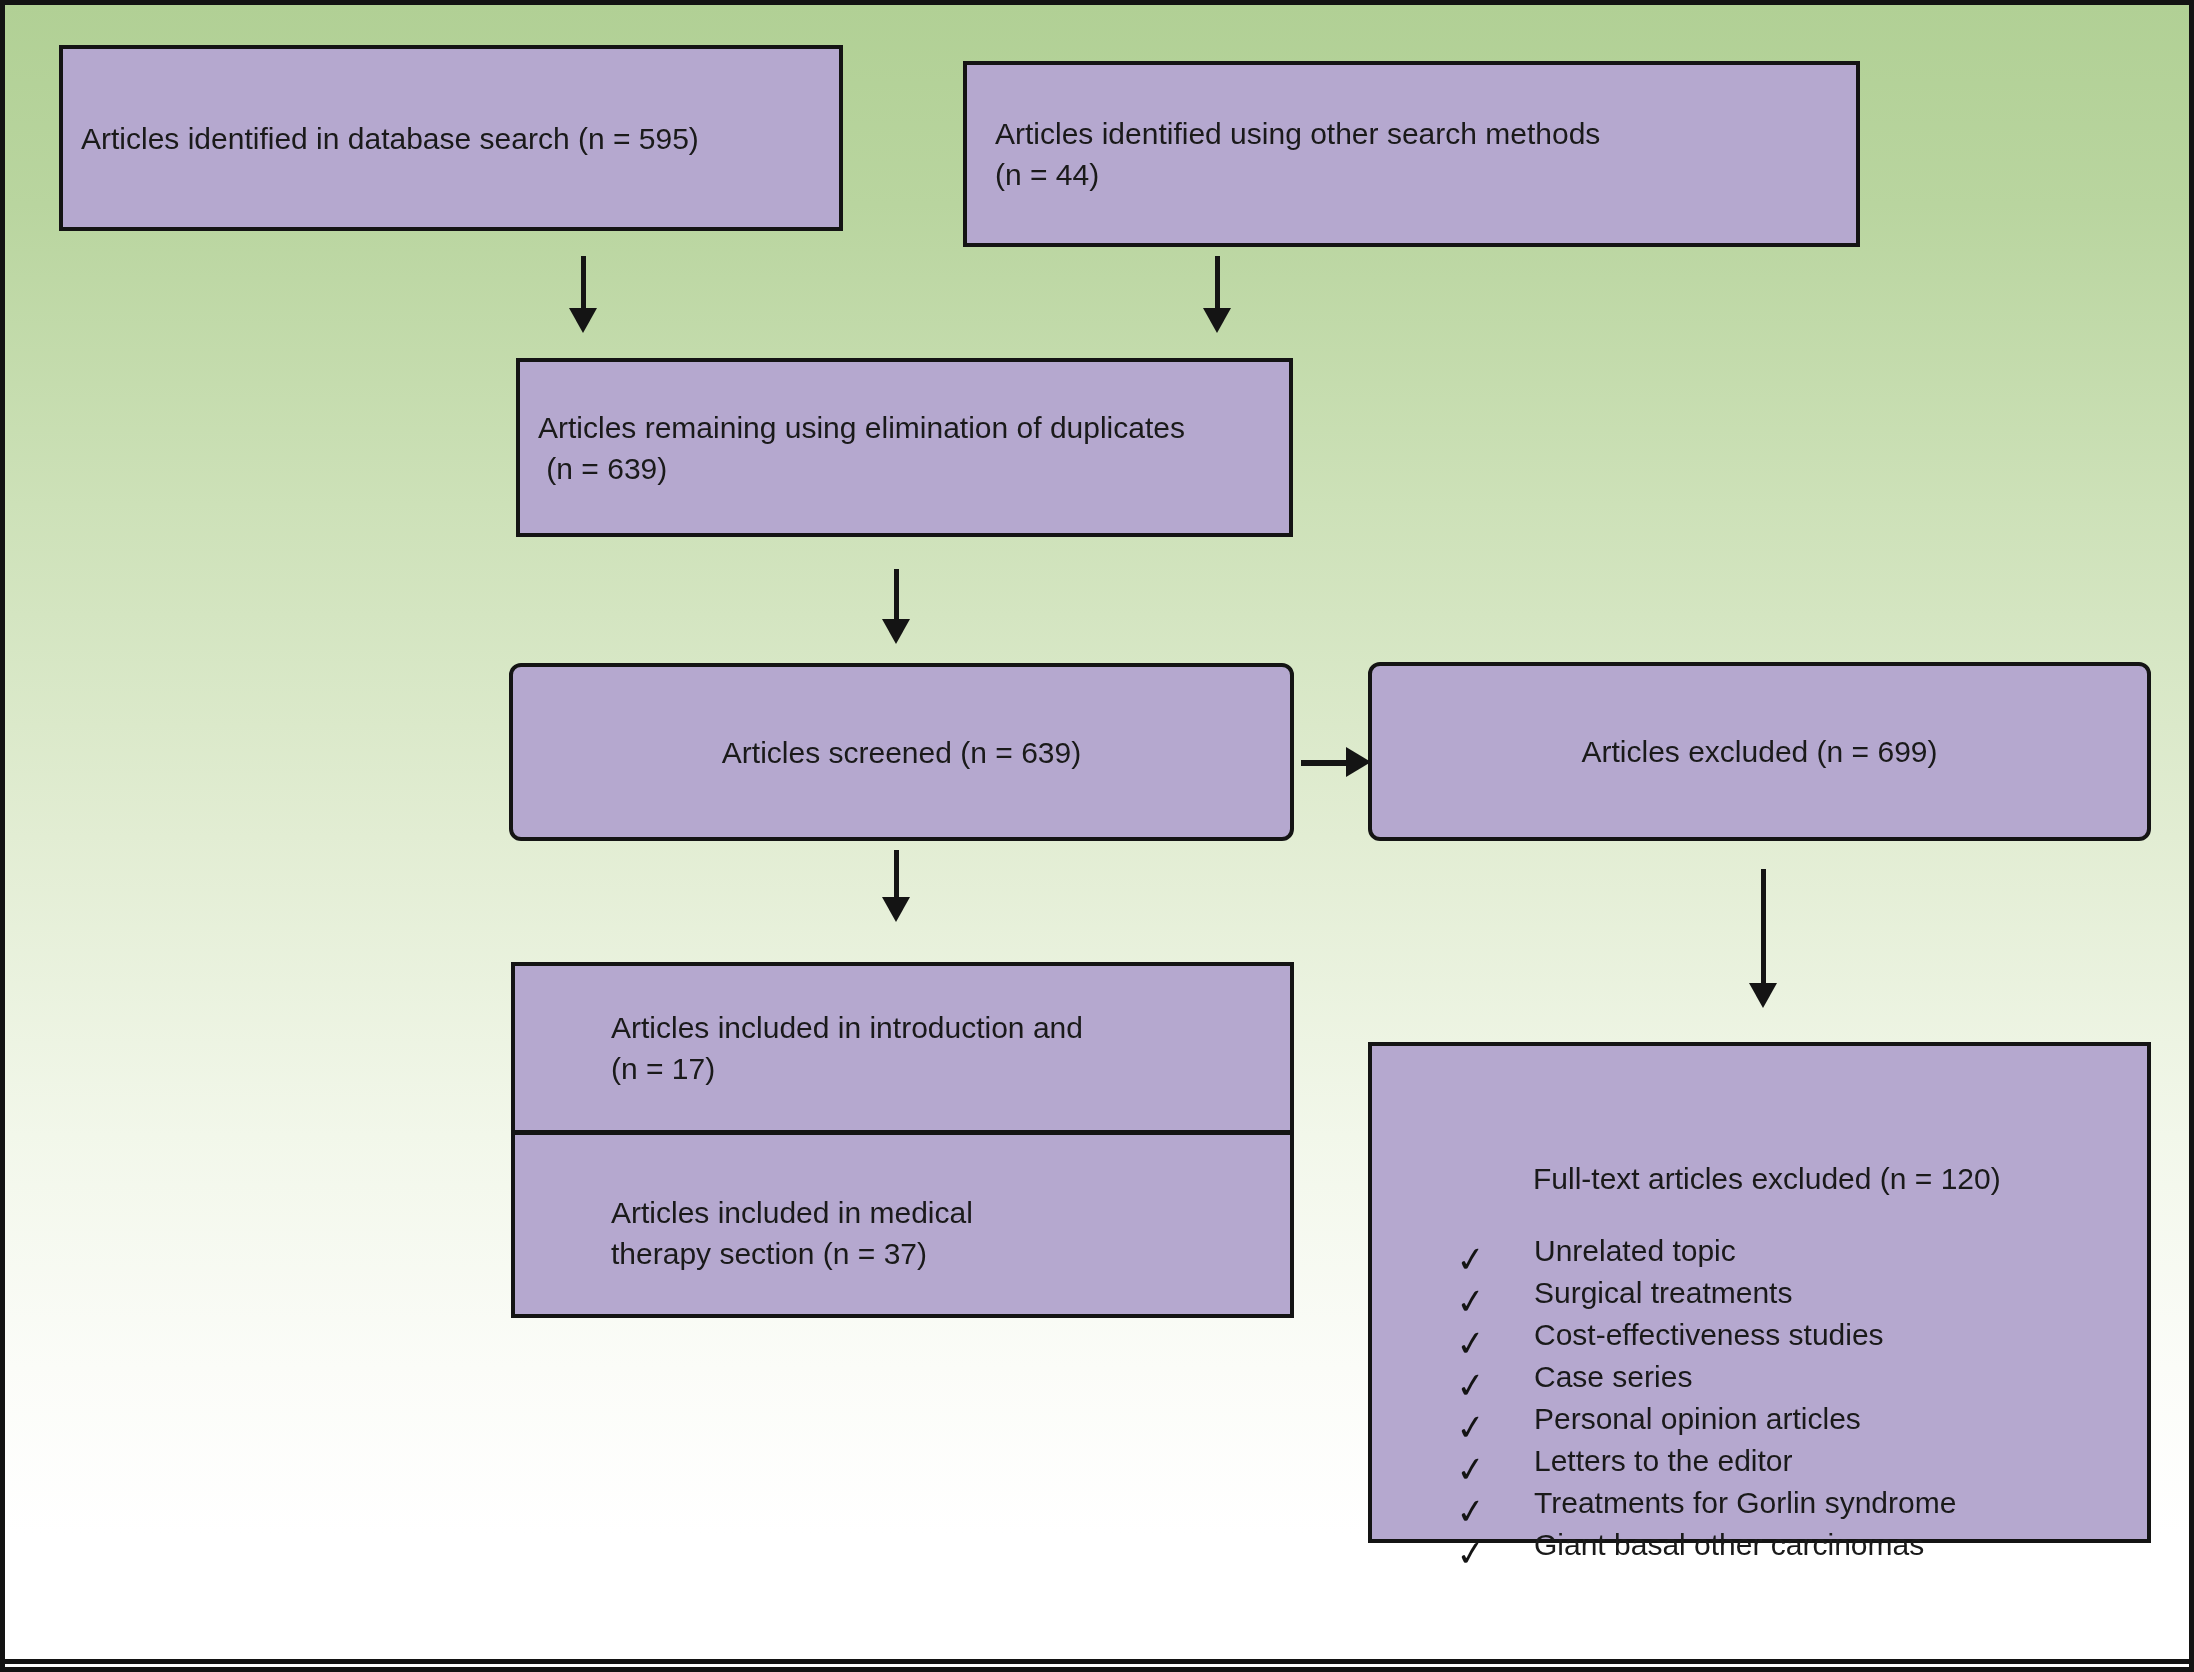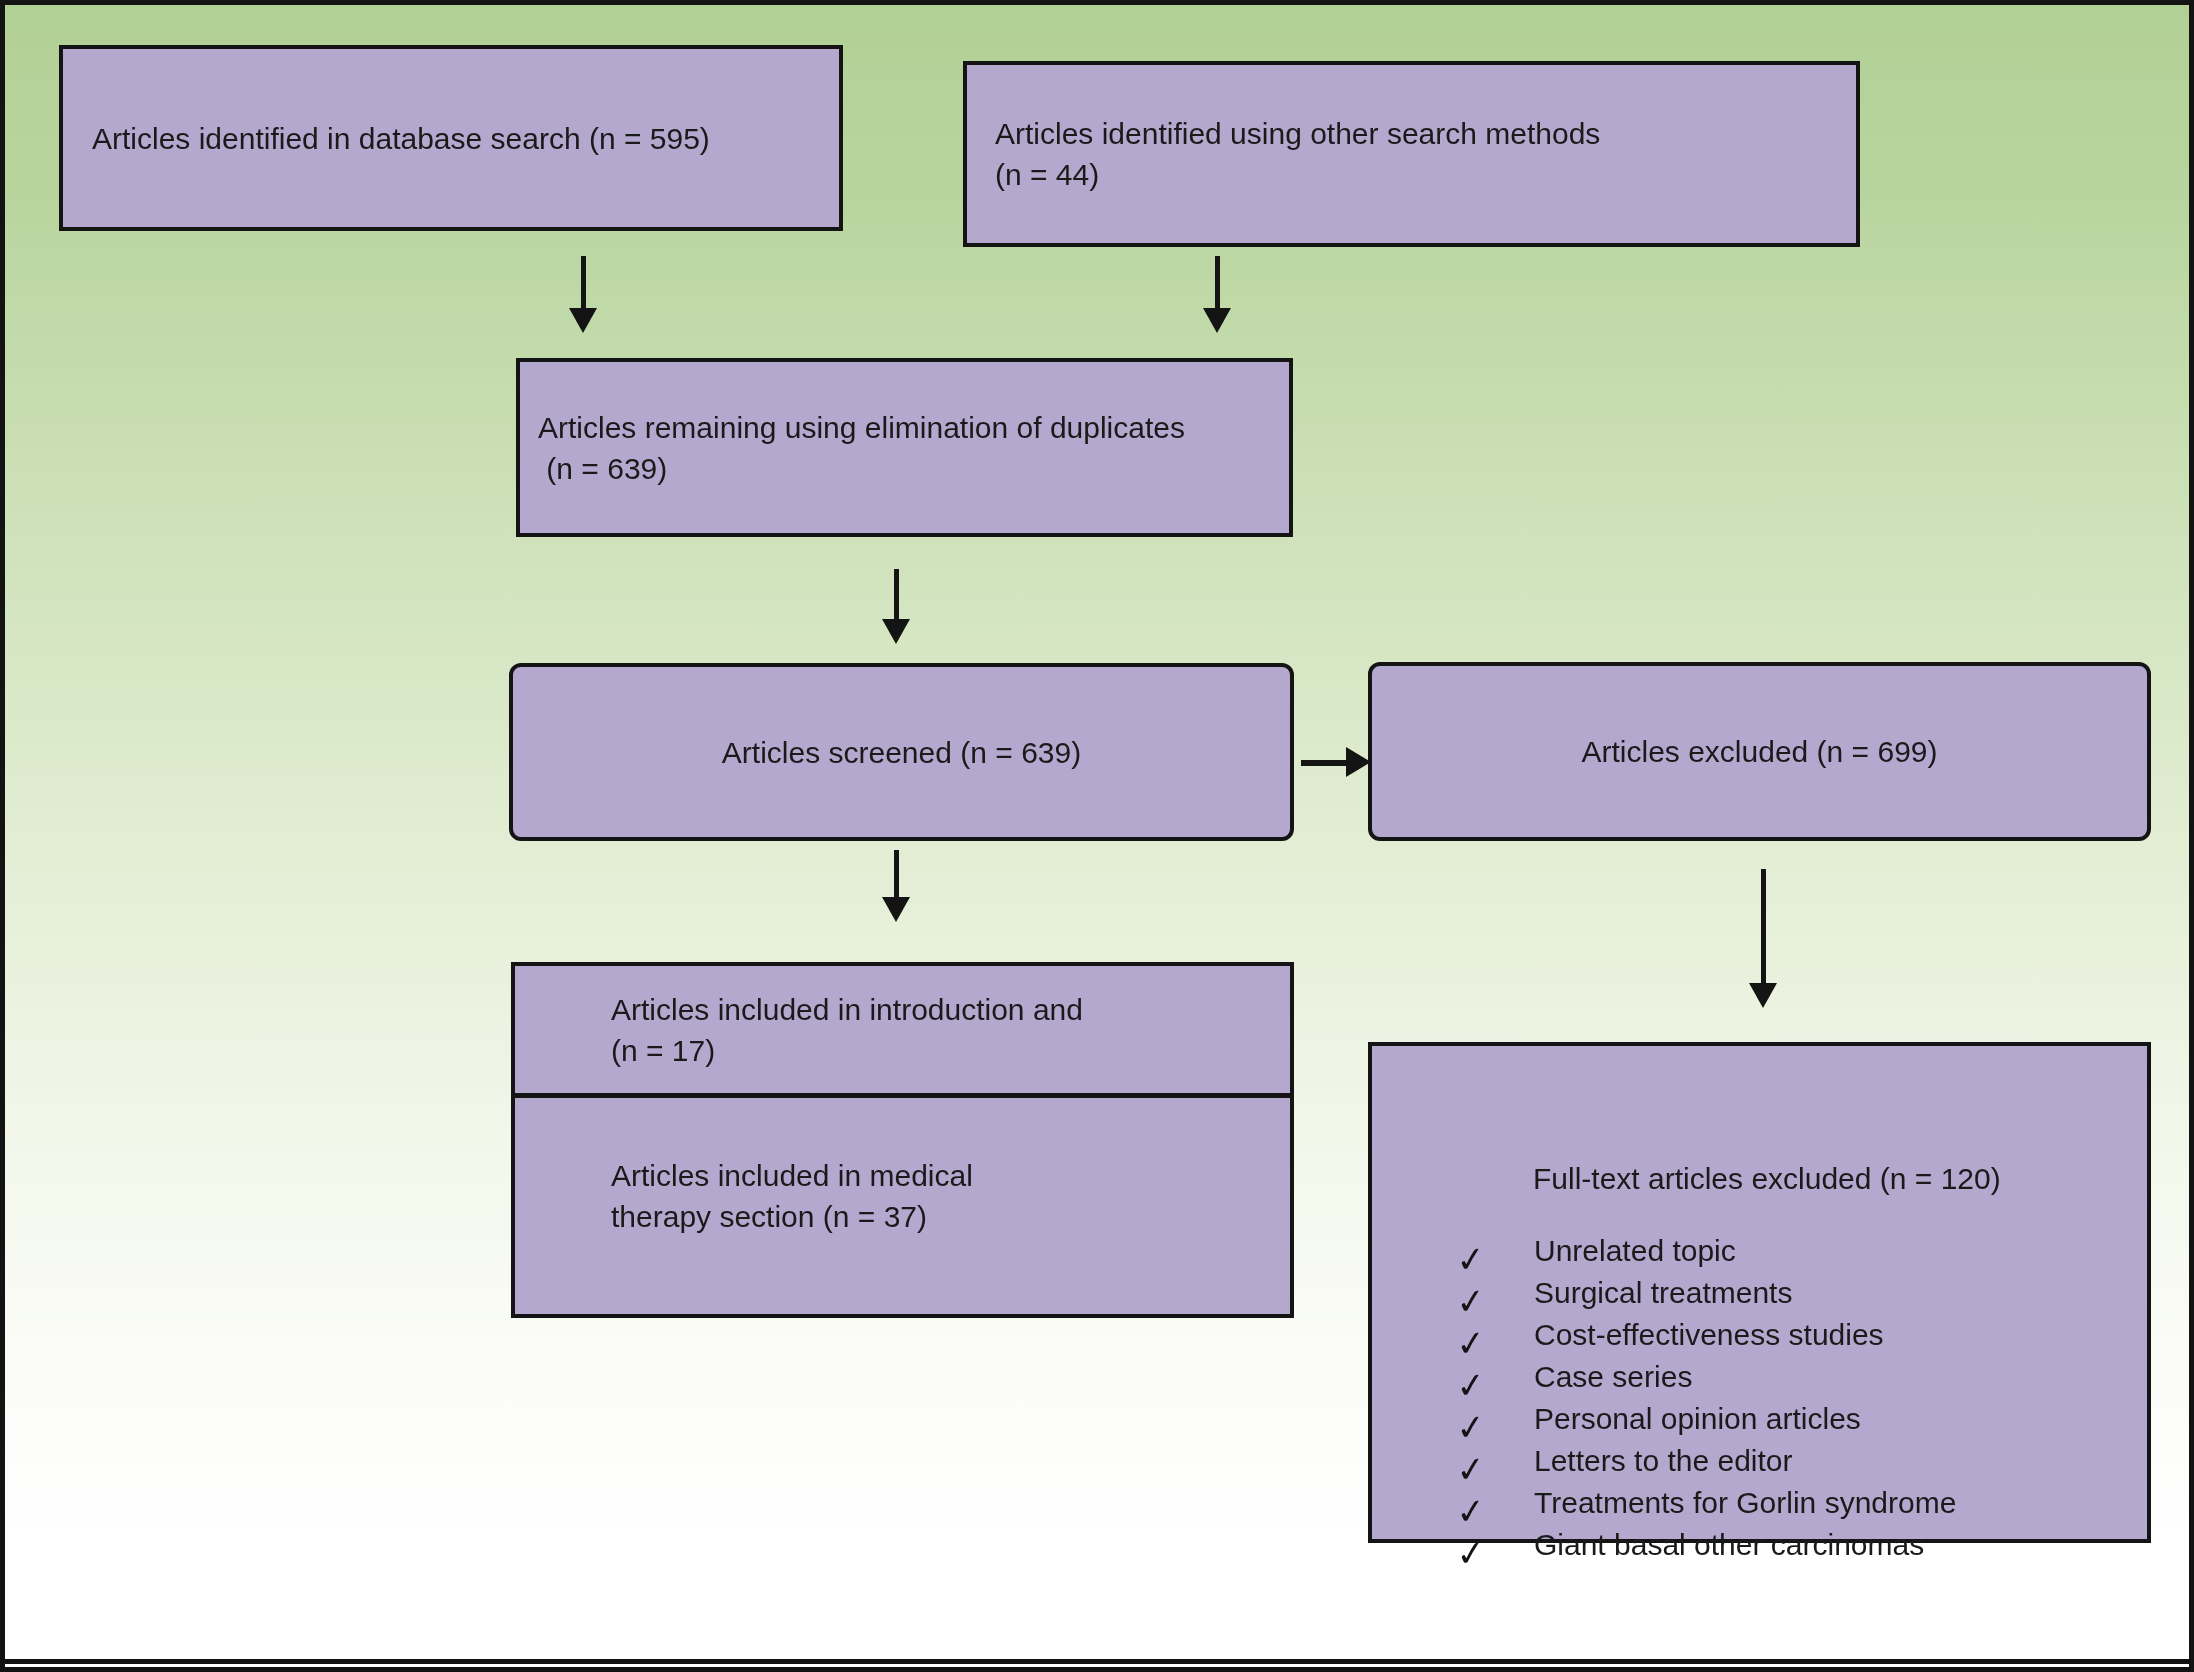--- a/index.html
+++ b/index.html
@@ -20,28 +20,28 @@
     border:4.5px solid #141414;
     background:#b5a8cf;
     color:#1a1a1a;
     font-size:30px;
     line-height:41px;
   }
   .box .line{white-space:pre-wrap;}
   .vcenter{display:flex;flex-direction:column;justify-content:center;}
   .center{display:flex;align-items:center;justify-content:center;text-align:center;border-radius:12px;}
 
-  .box-identified-db{left:54px;top:40px;width:784px;height:186px;padding-left:29px;padding-right:19px;}
+  .box-identified-db{left:54px;top:40px;width:784px;height:186px;padding-left:18px;padding-right:19px;}
   .box-identified-other{left:958px;top:56px;width:897px;height:186px;padding-left:28px;padding-right:19px;}
   .box-duplicates{left:511px;top:353px;width:777px;height:179px;padding-left:18px;padding-right:15.4px;}
   .box-screened{left:504px;top:658px;width:785px;height:178px;}
   .box-excluded{left:1363px;top:657px;width:783px;height:179px;}
   .box-included{left:506px;top:957px;width:783px;height:356px;padding:0;}
   .cell{box-sizing:border-box;display:flex;flex-direction:column;justify-content:center;padding-left:96px;padding-right:25.6px;}
-  .cell-top{height:132px;border-bottom:5.1px solid #141414;}
+  .cell-top{height:169px;border-bottom:5.1px solid #141414;}
   .cell-bottom{height:196px;}
   .box-fulltext{left:1363px;top:1037px;width:783px;height:501px;padding-top:112px;}
   .ft-title{padding-left:161px;margin-bottom:31px;}
   .check-row{display:flex;align-items:flex-start;padding-left:84px;line-height:42px;}
   .check-icon{width:78px;font-size:35px;transform:rotate(-6deg);position:relative;top:5.8px;color:#141414;}
 
   .varrow{position:absolute;width:29px;}
   .varrow .shaft{position:absolute;left:11.5px;top:0;width:5.8px;background:#141414;}
   .varrow .head{position:absolute;left:0;width:0;height:0;
     border-left:14.7px solid transparent;border-right:14.7px solid transparent;

